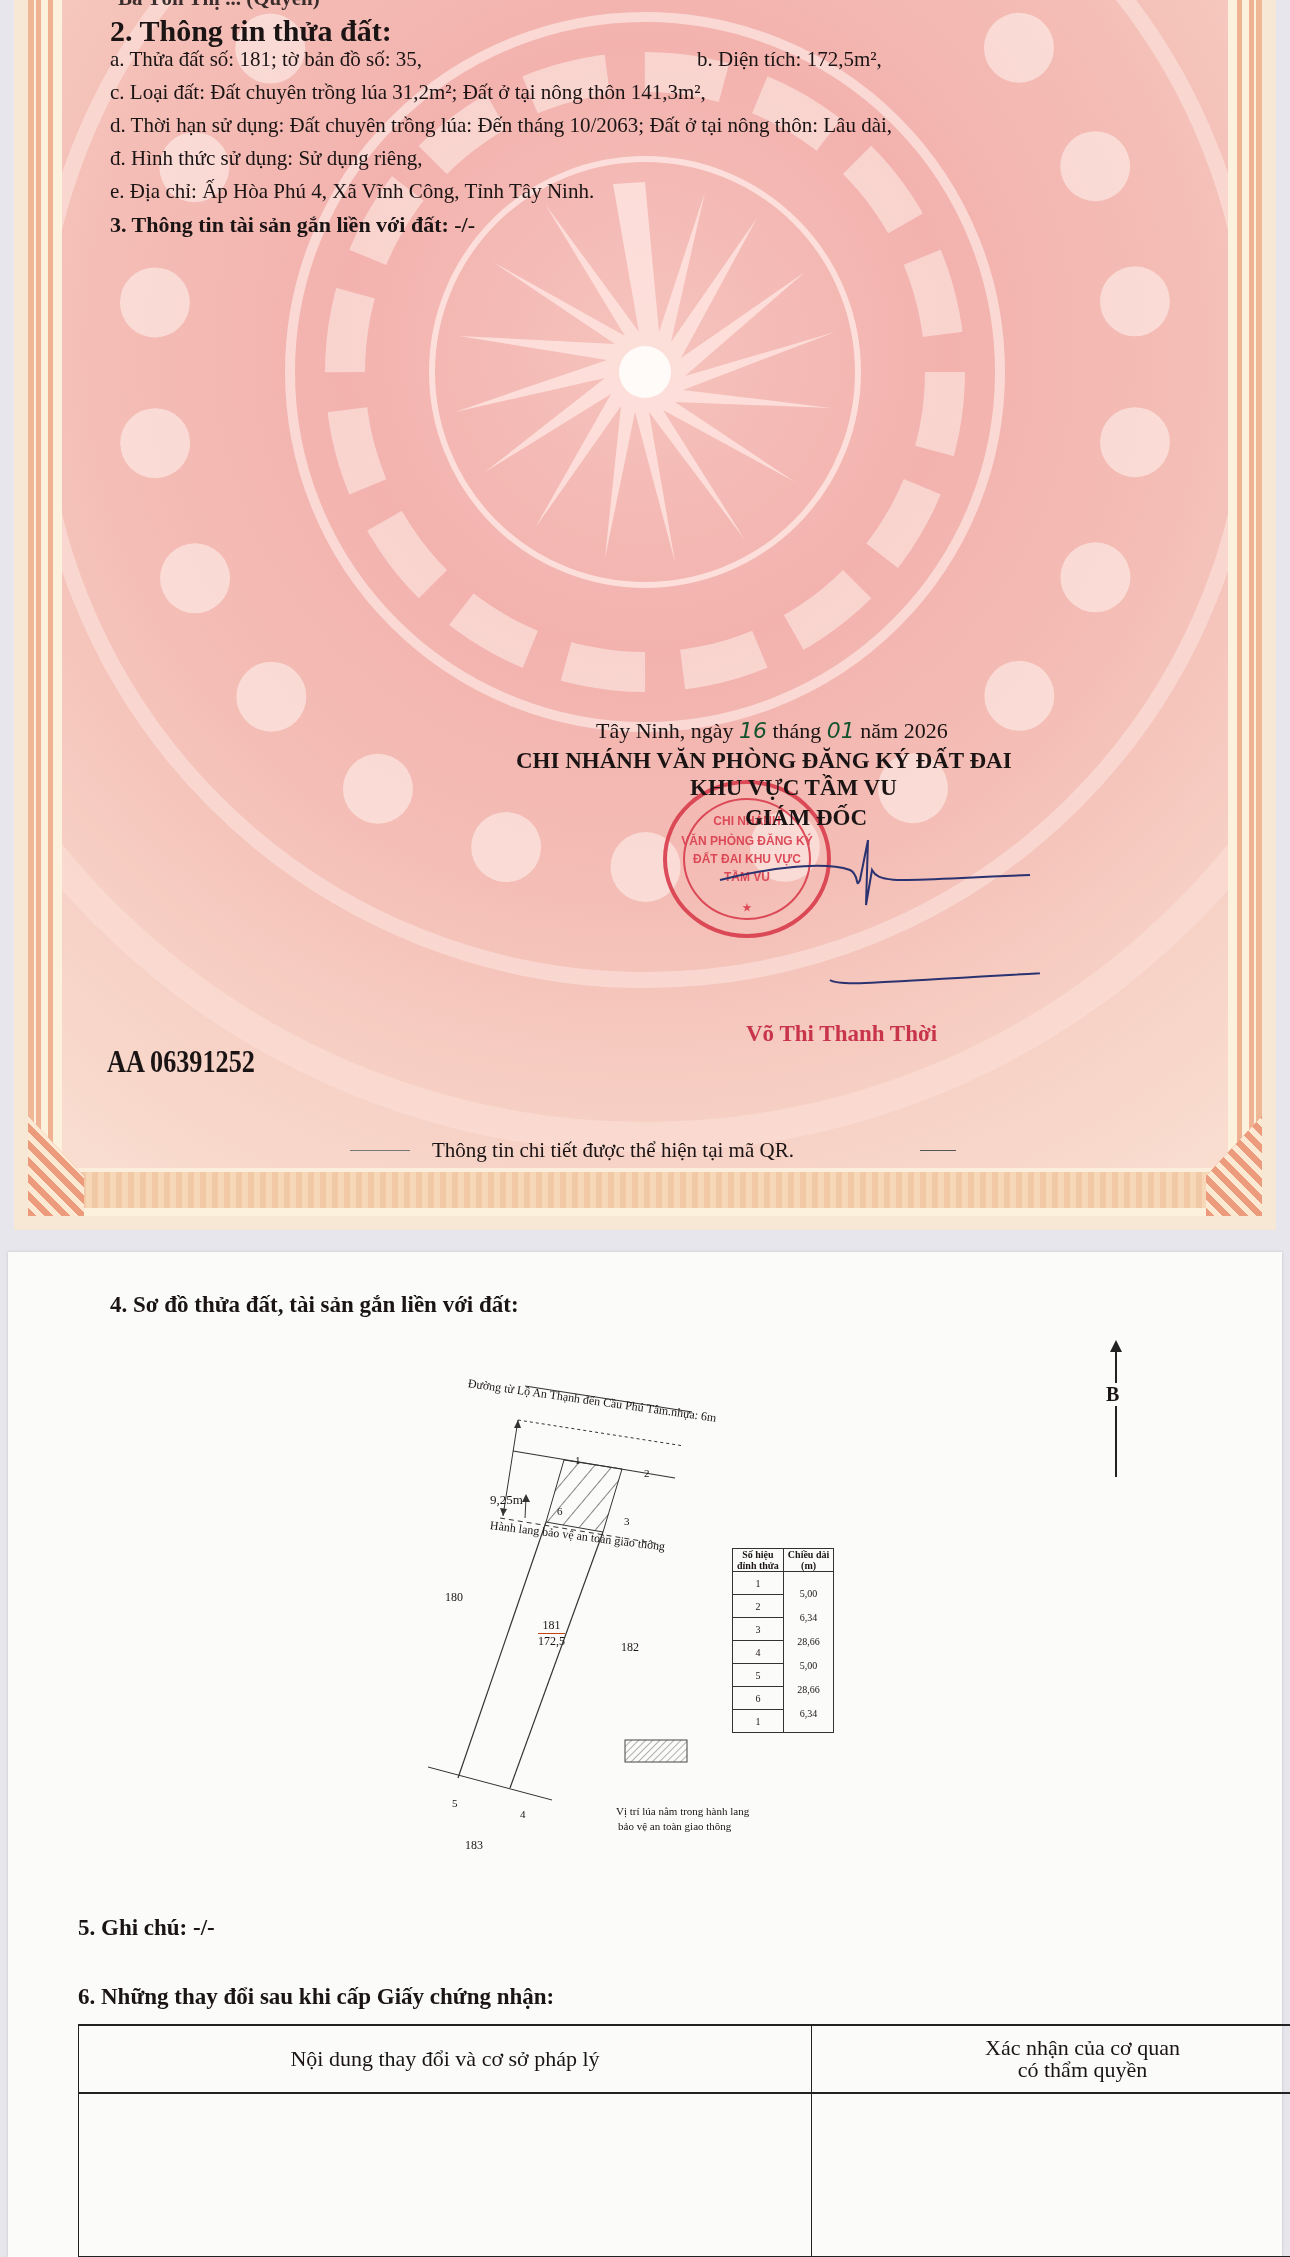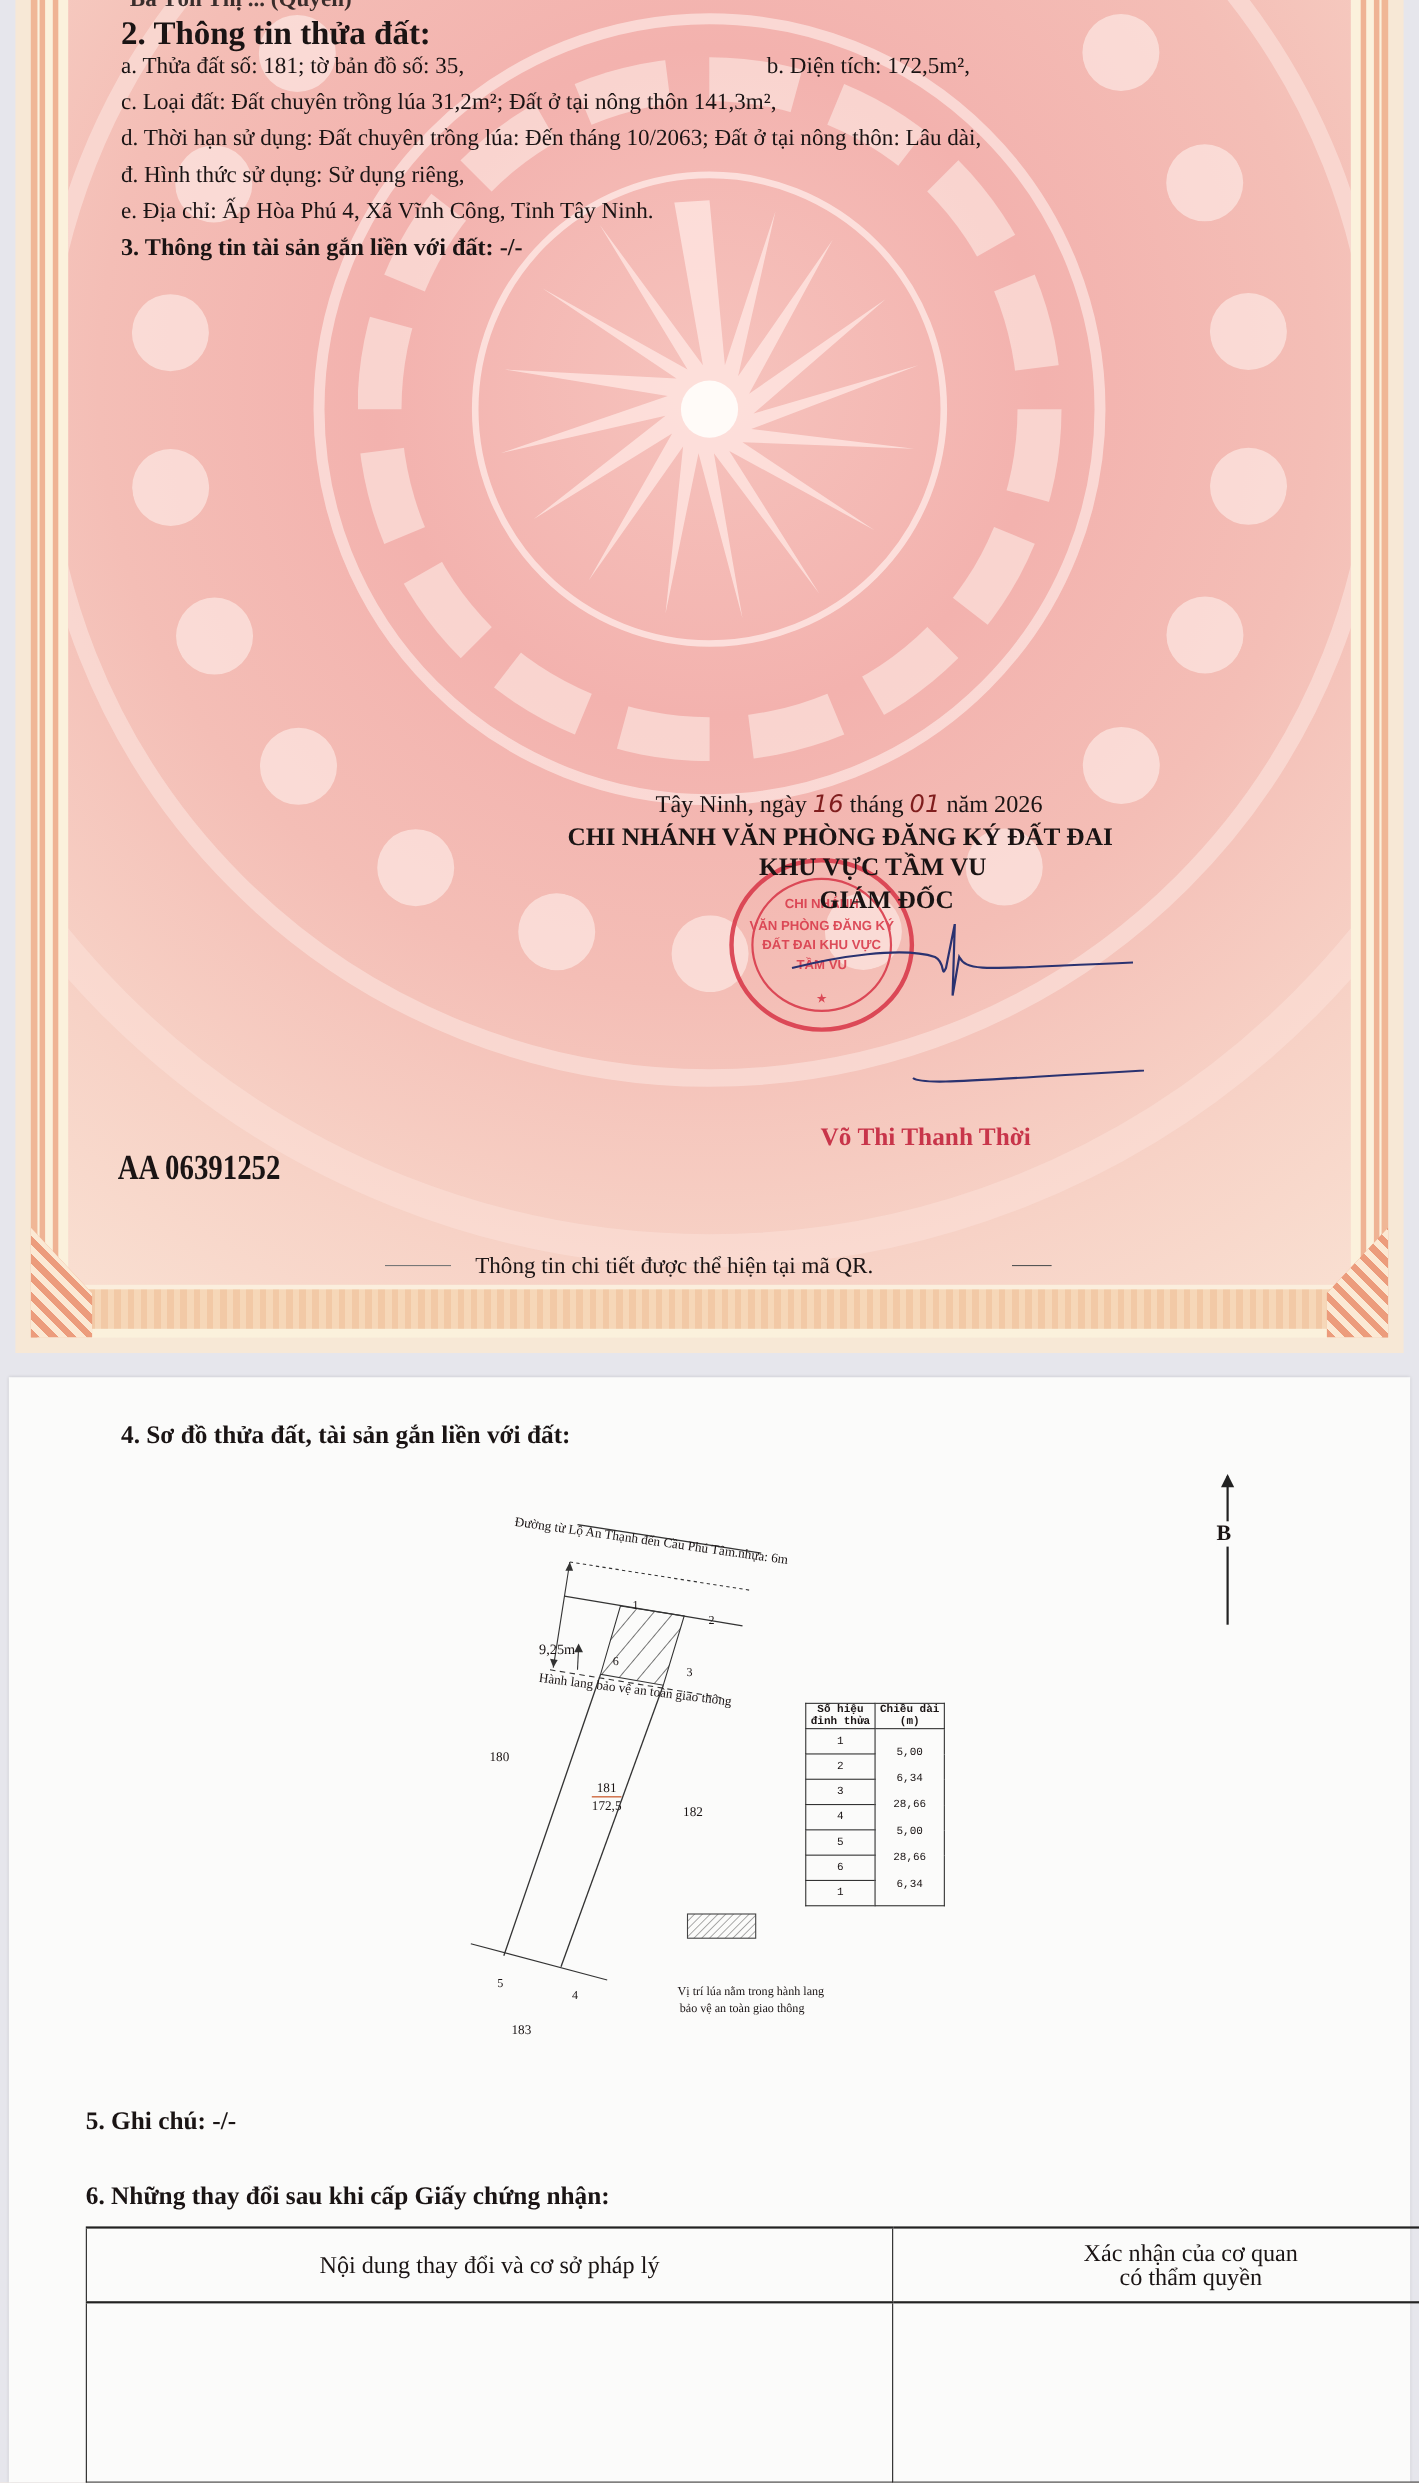--- a/index.html
+++ b/index.html
@@ -43,42 +43,42 @@
   }
   .corner.left { left: 14px; clip-path: polygon(0 0,100% 60%,100% 100%,0 100%); }
   .corner.right { right: 14px; clip-path: polygon(100% 0,0 60%,0 100%,100% 100%); }
 
   
   .drum { position: absolute; left: 50%; top: 378px; transform: translate(-50%,-50%); }
   .drum .ring { position: absolute; border-radius: 50%; left: 50%; top: 50%; transform: translate(-50%,-50%); }
 
   .p1-text { position: absolute; font-size: 21px; line-height: 1; white-space: nowrap; }
   .bold { font-weight: bold; }
-  .handwriting { color: #7f1d1d; font-family: "DejaVu Sans", sans-serif; font-style: italic; font-size: 22px; }
+  .handwriting { color: #14532d; font-family: "DejaVu Sans", sans-serif; font-style: italic; font-size: 22px; }
 
   .seal {
     position: absolute; left: 663px; top: 780px; width: 160px; height: 150px;
     border: 4px solid #d93c4c; border-radius: 50%;
     color: #d93c4c; font-family: "Liberation Sans", sans-serif; font-weight: bold;
     text-align: center; opacity: 0.9;
   }
   .seal .inner-ring { position: absolute; left: 16px; top: 14px; right: 16px; bottom: 14px; border: 2px solid #d93c4c; border-radius: 50%; }
   .seal .line { position: absolute; left: 0; right: 0; font-size: 12px; text-align: center; }
 
   
   .page2 {
     position: absolute; left: 8px; top: 1252px; width: 1274px; height: 1005px;
     background: #fbfbfa;
     box-shadow: 0 0 3px rgba(0,0,0,0.15);
   }
   .p2-text { position: absolute; white-space: nowrap; }
   .section-title { font-size: 23px; font-weight: bold; }
   .small-serif { font-size: 11px; }
   .coord-table { position: absolute; left: 732px; top: 1548px; border-collapse: collapse; font-size: 10px; }
-  .coord-table td, .coord-table th { border: 1px solid #333; padding: 0 4px; text-align: center; height: 22px; font-family: Liberation Mono, monospace; }
+  .coord-table td, .coord-table th { border: 1px solid #333; padding: 0 4px; text-align: center; height: 22px; }
   .changes-table { position: absolute; left: 78px; top: 2024px; width: 1276px; border-collapse: collapse; }
   .changes-table th { border-top: 2px solid #222; border-bottom: 2px solid #222; border-left: 1px solid #222; border-right: 1px solid #222; font-weight: normal; font-size: 22px; height: 64px; vertical-align: middle; }
   .changes-table td { border: 1px solid #222; height: 160px; }
 </style>
 </head>
 <body>
 
 <div class="page1">
   <div class="frame-outer"></div>
   <div class="stripe" style="left:22px"></div>

